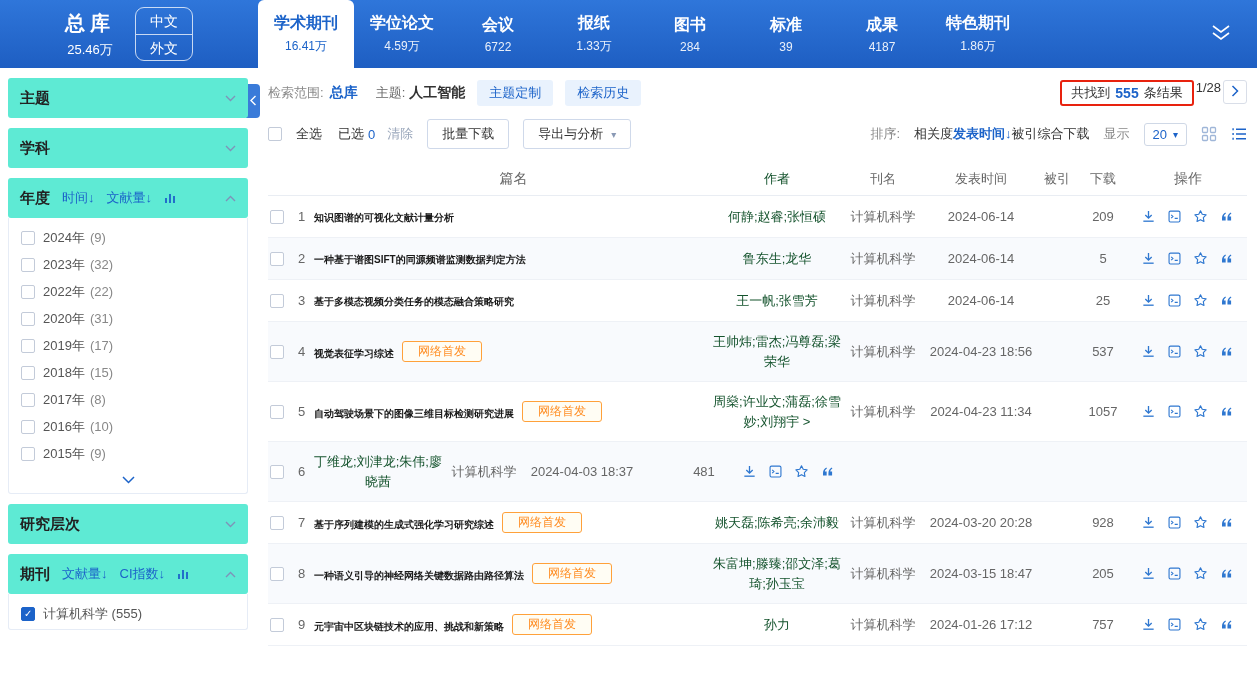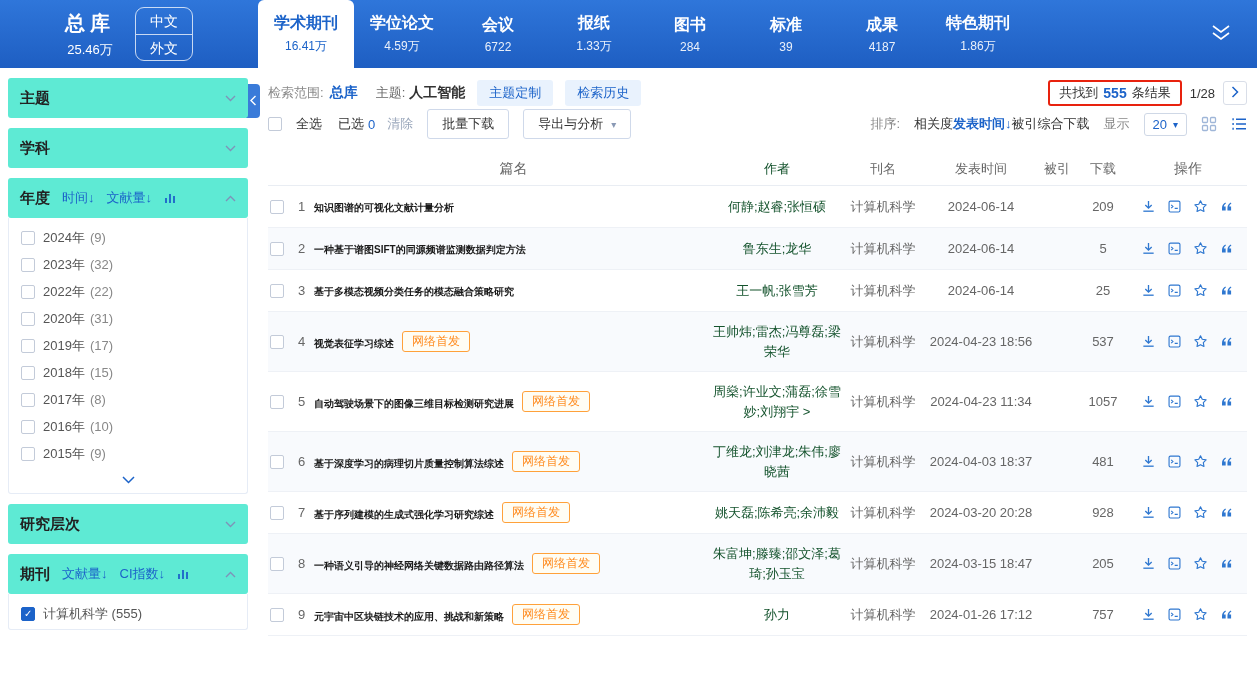--- a/index.html
+++ b/index.html
@@ -42,26 +42,26 @@
   .expand-row { height:24px; display:flex; align-items:center; justify-content:center; color:#1c63c9; cursor:pointer; }
   .collapse-handle { position:absolute; left:246px; top:84px; width:14px; height:34px; background:#3a7bd9; border-radius:0 4px 4px 0; display:flex; align-items:center; justify-content:center; cursor:pointer; }
   
   .main { position:absolute; top:78px; left:268px; width:979px; }
   .scopebar { display:flex; align-items:center; height:30px; }
   .muted { color:#888; }
   .scope-value { color:#1c63c9; font-weight:bold; font-size:14px; margin-left:6px; cursor:pointer; }
   .topic-label { margin-left:18px; color:#666; }
   .topic-value { color:#333; font-weight:bold; font-size:14px; margin-left:4px; }
   .chip { background:#e9f2fd; color:#1c63c9; padding:4px 12px; border-radius:3px; font-size:13px; margin-left:12px; cursor:pointer; }
-  .scope-right { margin-left:auto; display:flex; align-items:center; gap:8px;padding-left:19px; }
+  .scope-right { margin-left:auto; display:flex; gap:2px;padding-left:19px; }
   .result-box { border:2px solid #e8220e; border-radius:3px; padding:2px 9px; display:flex; align-items:center; gap:5px; font-size:13px; color:#333; }
   .result-count { color:#1c63c9; font-weight:bold; font-size:14px; }
   .page-ind { color:#333; }
   .next-btn { width:24px; height:24px; border:1px solid #d9dee8; border-radius:3px; background:#fff; color:#1c63c9; display:flex; align-items:center; justify-content:center; cursor:pointer; }
-  .toolbar { display:flex; align-items:center; height:32px; }
+  .toolbar { margin-top:10px; display:flex; align-items:center; height:32px; }
   .tb-label { margin-left:6px; }
   .sel-label { margin-left:16px; }
   .sel-count { color:#1c63c9; margin-left:4px; }
   .clear { color:#9aa7bb; margin-left:12px; cursor:pointer; }
   .btn { border:1px solid #cfd9ea; background:#fff; padding:5px 14px; font-size:13px; color:#333; border-radius:3px; margin-left:14px; cursor:pointer; display:inline-flex; align-items:center; gap:8px; }
   .caret { color:#8a99b5; font-size:10px; }
   .sort-area { margin-left:auto; display:flex; align-items:center; gap:14px; }
   .sort { color:#333; font-size:13px; text-decoration:none; cursor:pointer; }
   .sort.active { color:#1c63c9; font-weight:bold; }
   .size-box { border:1px solid #cfd8e6; border-radius:3px; padding:3px 8px; color:#1c63c9; display:flex; align-items:center; gap:6px; cursor:pointer; }
@@ -70,21 +70,21 @@
   .view-list { color:#1c63c9; }
   
   .thead { margin-top:12px; display:flex; align-items:center; height:34px; color:#666; font-size:14px; border-bottom:1px solid #e9edf3; }
   .row { display:flex; align-items:center; padding:10px 0; border-bottom:1px solid #eef1f6; min-height:42px; }
   .row:nth-child(even) { background:#f8fafd; }
   .col-check { width:46px; display:flex; align-items:center; padding-left:2px; }
   .row-num { color:#666; margin-left:6px; font-size:13px; }
   .col-title { flex:1; padding-right:8px; }
   .th-title { flex:1; text-align:center; }
   .title-link { font-size:10px; font-weight:bold; color:#1a1a1a; text-decoration:none; cursor:pointer; }
-  .badge { display:inline-block; margin-left:8px; border:1px solid #ffa13a; color:#ff8b1f; background:#fffdf4; font-size:12px; font-weight:normal; padding:1px 9px; border-radius:3px; vertical-align:2px; }
+  .badge { display:inline-block; margin-left:8px; border:1px solid #ffa13a; color:#ff8b1f; background:#fffdf4; font-size:12px; font-weight:normal; padding:1px 15px; border-radius:3px; vertical-align:2px; }
   .col-authors { width:128px; text-align:center; color:#14532d; font-size:13px; line-height:1.5; cursor:pointer; }
   .col-journal { width:84px; text-align:center; color:#666; font-size:13px; cursor:pointer; }
   .col-date { width:112px; text-align:center; color:#666; font-size:13px; line-height:1.5; }
   .col-cited { width:40px; text-align:center; color:#666; font-size:13px; }
   .col-down { width:52px; text-align:center; color:#666; font-size:13px; }
   .col-ops { width:118px; display:flex; justify-content:center; gap:10px; }
   .op { color:#2e77d0; width:16px; height:16px; display:inline-flex; cursor:pointer; }
   .op svg { width:15px; height:15px; }
 </style>
 </head>
@@ -547,21 +547,20 @@
                 <path d="M3.2 9.6c0-2.8 1.4-4.9 3.6-6l.6 1.1C5.9 5.6 5.2 6.8 5.2 8h1.9v4.2H3.2zM9 9.6c0-2.8 1.4-4.9 3.6-6l.6 1.1c-1.5.9-2.2 2.1-2.2 3.3h1.9v4.2H9z" fill="currentColor"></path>
               </svg>
             </span>
           </div>
         </div>
         <div class="row">
           <div class="col-check">
             <span class="checkbox"></span>
             <span class="row-num">6</span>
           </div>
-          <div class="col-title"><a class="title-link">基于深度学习的病理切片质量控制算法综述</a><span class="badge">网络首发</span></div>
           <div class="col-authors">丁维龙;刘津龙;朱伟;廖晓茜</div>
           <div class="col-journal">计算机科学</div>
           <div class="col-date">2024-04-03 18:37</div>
           <div class="col-cited"></div>
           <div class="col-down">481</div>
           <div class="col-ops">
             <span class="op">
               <svg viewBox="0 0 16 16">
                 <path d="M8 2v7.2M4.6 6.4 8 9.8l3.4-3.4" fill="none" stroke="currentColor" stroke-width="1.4"></path>
                 <path d="M2.5 13h11" stroke="currentColor" stroke-width="1.4"></path>

